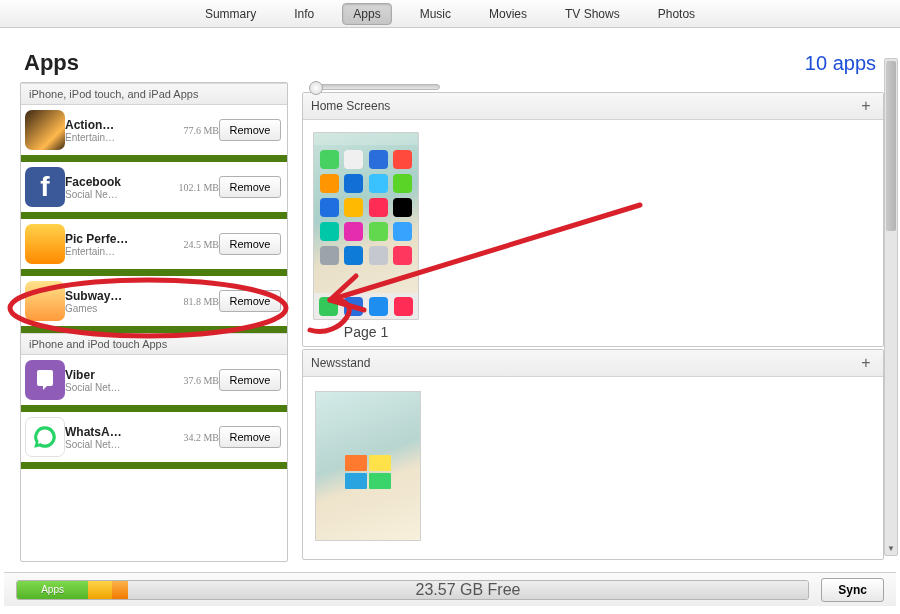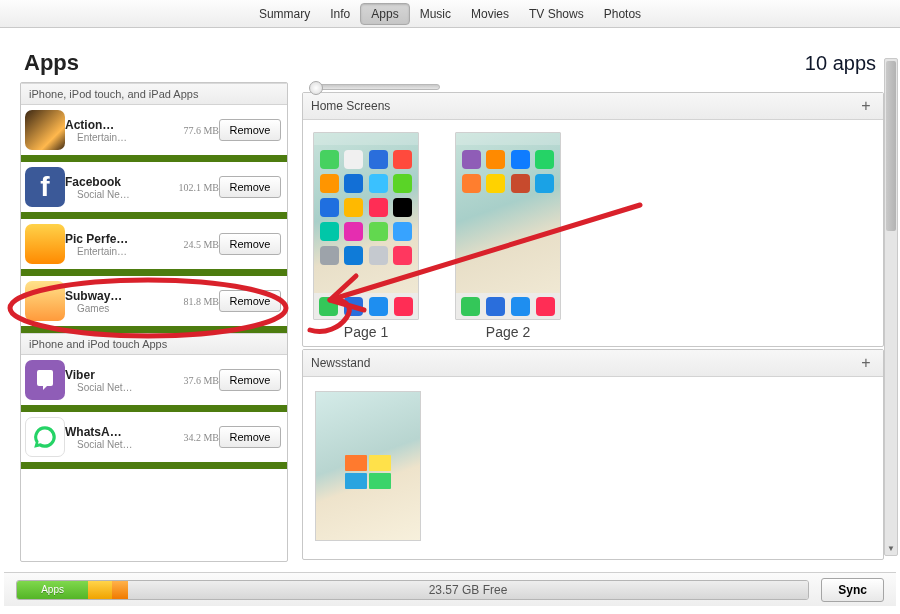--- a/index.html
+++ b/index.html
@@ -1,47 +1,47 @@
 <!DOCTYPE html>
 <html><head>
 <meta charset="utf-8">
 <style>
 * { box-sizing: border-box; margin: 0; padding: 0; }
 body { font-family: "Lucida Grande", "Segoe UI", Arial, sans-serif; font-size: 12px; background: #fff; color: #333; width: 900px; height: 614px; overflow: hidden; position: relative; }
 
 
-.topbar { height: 28px; background: linear-gradient(#fdfdfd,#ededed); border-bottom: 1px solid #c9c9c9; display: flex; align-items: center; justify-content: center; }
+.topbar { height: 28px; background: linear-gradient(#fdfdfd,#ededed); border-bottom: 1px solid #c9c9c9; display: flex; align-items: center; justify-content: center; gap: 18px; }
 .topbar .tab { padding: 3px 10px; color: #333; cursor: pointer; border-radius: 4px; }
 .topbar .tab.active { background: linear-gradient(#d6d6d6,#c6c6c6); border: 1px solid #aaa; box-shadow: inset 0 1px 2px rgba(0,0,0,.15); }
 
 
 .header { display: flex; justify-content: space-between; align-items: baseline; padding: 22px 24px 6px 24px; }
 .header h1 { font-size: 22px; font-weight: bold; color: #222; }
-.header .count { font-size: 20px; color: #0f172a; font-weight: 500; }
+.header .count { font-size: 20px; color: #1d4ed8; font-weight: 500; }
 
 
 .main { display: flex; padding: 0 16px 0 20px; gap: 14px; height: 480px; }
 
 
 .sidebar { width: 268px; border: 1px solid #c7c7c7; border-radius: 2px; background: #fff; display: flex; flex-direction: column; overflow: hidden; }
 .sort-row { display: flex; gap: 6px; padding: 6px; border-bottom: 1px solid #d3d3d3; align-items: center; }
 .sort-select { flex: 0 0 auto; height: 22px; padding: 2px 18px 2px 6px; border: 1px solid #b3b3b3; border-radius: 3px; background: linear-gradient(#fff,#ececec); font-size: 11px; position: relative; }
 .sort-select::after { content: ""; position: absolute; right: 6px; top: 4px; width: 0; height: 0; border-left: 3px solid transparent; border-right: 3px solid transparent; border-bottom: 4px solid #555; }
 .sort-select::before { content: ""; position: absolute; right: 6px; bottom: 4px; width: 0; height: 0; border-left: 3px solid transparent; border-right: 3px solid transparent; border-top: 4px solid #555; }
 .search-wrap { flex: 1; display: flex; align-items: center; height: 22px; border: 1px solid #b3b3b3; border-radius: 11px; background: linear-gradient(#f3f3f3,#fff); padding: 0 6px; }
 .search-wrap svg { width: 12px; height: 12px; fill: none; stroke: #777; stroke-width: 2; }
 .search-wrap input { border: none; outline: none; background: transparent; flex: 1; margin-left: 4px; font-size: 11px; }
 
 .group-header { background: linear-gradient(#f7f7f7,#ececec); border-top: 1px solid #d9d9d9; border-bottom: 1px solid #d3d3d3; padding: 4px 8px; font-size: 11px; color: #555; }
 
 .app-row { display: flex; align-items: center; padding: 5px 6px 5px 4px; border-bottom: 7px solid #4d7c0f; }
 .app-icon { width: 40px; height: 40px; border-radius: 7px; flex: 0 0 40px; background: #ccc; position: relative; overflow: hidden; }
 .app-info { flex: 1; min-width: 0; }
 .app-name { font-size: 12px; font-weight: bold; color: #222; white-space: nowrap; overflow: hidden; text-overflow: ellipsis; }
-.app-genre { font-size: 10px; color: #8a8a8a; white-space: nowrap; overflow: hidden; text-overflow: ellipsis; padding-left: 12px; }
+.app-genre { font-size: 10px; color: #8a8a8a; white-space: nowrap; overflow: hidden; text-overflow: ellipsis; }
 .app-size { width: 52px; text-align: right; font-size: 10px; color: #8a8a8a; font-family: Liberation Serif, serif; }
 .app-btn { width: 62px; height: 22px; font-size: 11px; border: 1px solid #b0b0b0; border-radius: 3px; background: linear-gradient(#fff,#ececec); cursor: pointer; }
 .app-btn.installing { color: #666; }
 
 
 .ic-action { background: linear-gradient(135deg,#3b2713,#ffb84d 70%,#3b2713); }
 .ic-fb { background: #3b5998; display:flex;align-items:center;justify-content:center;color:#fff;font-size:28px;font-weight:bold;font-family:Arial; }
 .ic-pic { background: linear-gradient(#ffd24a,#ff8a00); }
 .ic-rr { background: linear-gradient(#061a4e,#0b2f86); display:flex;align-items:center;justify-content:center;color:#fff;font-size:7px;font-weight:bold;text-align:center;line-height:1; }
 .ic-subway { background: linear-gradient(#ffe28a,#ff9a3b); }
@@ -81,21 +81,21 @@
 .scroll-arrow { position:absolute; left:0; right:0; height:14px; display:flex; align-items:center; justify-content:center; font-size:8px; color:#666; }
 .scroll-arrow.up { top:0; } .scroll-arrow.down { bottom:0; }
 
 
 .footer { position: absolute; left: 4px; right: 4px; bottom: 8px; height: 34px; background: linear-gradient(#fbfbfb,#eee); border-top: 1px solid #cfcfcf; display:flex; align-items:center; padding: 0 12px; gap: 12px; }
 .storage { flex: 1; height: 20px; border: 1px solid #b5b5b5; border-radius: 3px; background: #f4f4f4; display:flex; overflow:hidden; position:relative; }
 .seg { height:100%; }
 .seg-apps { width: 9%; background: linear-gradient(#7fd84c,#54b527); display:flex; align-items:center; justify-content:center; color:#fff; font-size:10px; text-shadow:0 1px 0 rgba(0,0,0,.3); }
 .seg-other1 { width: 3%; background: linear-gradient(#ffd44a,#f0a300); }
 .seg-other2 { width: 2%; background: linear-gradient(#ffb24a,#f07a00); }
-.seg-free { flex:1; background: linear-gradient(#eeeeee,#d7d7d7); display:flex; align-items:center; justify-content:center; color:#555; font-size:12px; }
+.seg-free { flex:1; background: linear-gradient(#eeeeee,#d7d7d7); display:flex; align-items:center; justify-content:center; color:#555; font-size:16px; }
 .sync-btn { height: 24px; padding: 0 16px; border:1px solid #a5a5a5; border-radius:3px; background: linear-gradient(#fff,#e8e8e8); font-weight:bold; font-size:12px; cursor:pointer; }
 
 
 .annot { position:absolute; left:0; top:0; pointer-events:none; }
 </style>
 </head>
 <body>
 
 <div class="topbar" id="topbar">
     <span class="tab">Summary</span>
@@ -223,42 +223,20 @@
               </div>
               <div class="dock">
                 <div class="mini-icon" style="background: rgb(52, 199, 89);"></div>
                 <div class="mini-icon" style="background: rgb(42, 110, 220);"></div>
                 <div class="mini-icon" style="background: rgb(30, 142, 240);"></div>
                 <div class="mini-icon" style="background: rgb(255, 45, 85);"></div>
               </div>
             </div>
             <div class="page-label">Page 1</div>
           </div>
-          <div class="screen-col">
-            <div class="phone-screen">
-              <div class="status-strip"></div>
-              <div class="app-grid">
-                <div class="mini-icon" style="background: rgb(143, 93, 183);"></div>
-                <div class="mini-icon" style="background: rgb(255, 138, 0);"></div>
-                <div class="mini-icon" style="background: rgb(15, 124, 255);"></div>
-                <div class="mini-icon" style="background: rgb(37, 211, 102);"></div>
-                <div class="mini-icon" style="background: rgb(255, 126, 46);"></div>
-                <div class="mini-icon" style="background: rgb(255, 210, 0);"></div>
-                <div class="mini-icon" style="background: rgb(199, 74, 45);"></div>
-                <div class="mini-icon" style="background: rgb(26, 162, 230);"></div>
-              </div>
-              <div class="dock">
-                <div class="mini-icon" style="background: rgb(52, 199, 89);"></div>
-                <div class="mini-icon" style="background: rgb(42, 110, 220);"></div>
-                <div class="mini-icon" style="background: rgb(30, 142, 240);"></div>
-                <div class="mini-icon" style="background: rgb(255, 45, 85);"></div>
-              </div>
-            </div>
-            <div class="page-label">Page 2</div>
-          </div>
         </div>
     </div>
 
     <div class="section">
       <div class="section-header">
         <span>Newsstand</span>
         <button class="plus-btn">+</button>
       </div>
       <div class="newsstand-body">
         <div class="news-thumb">

